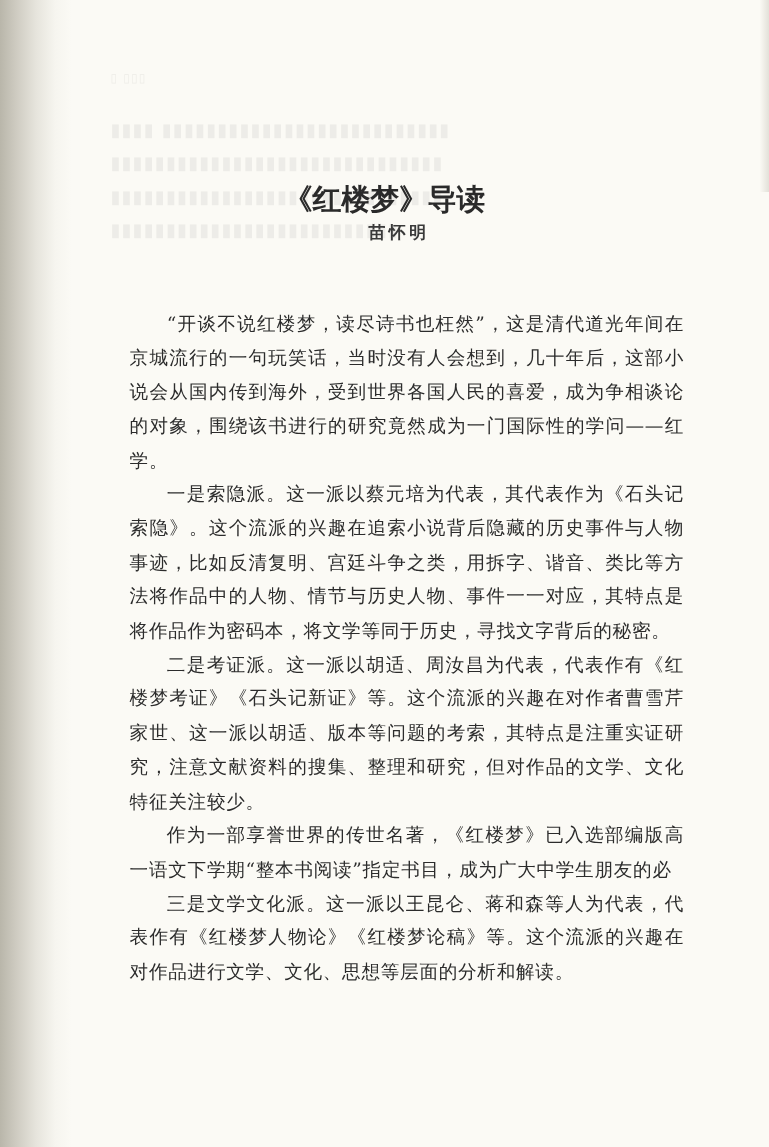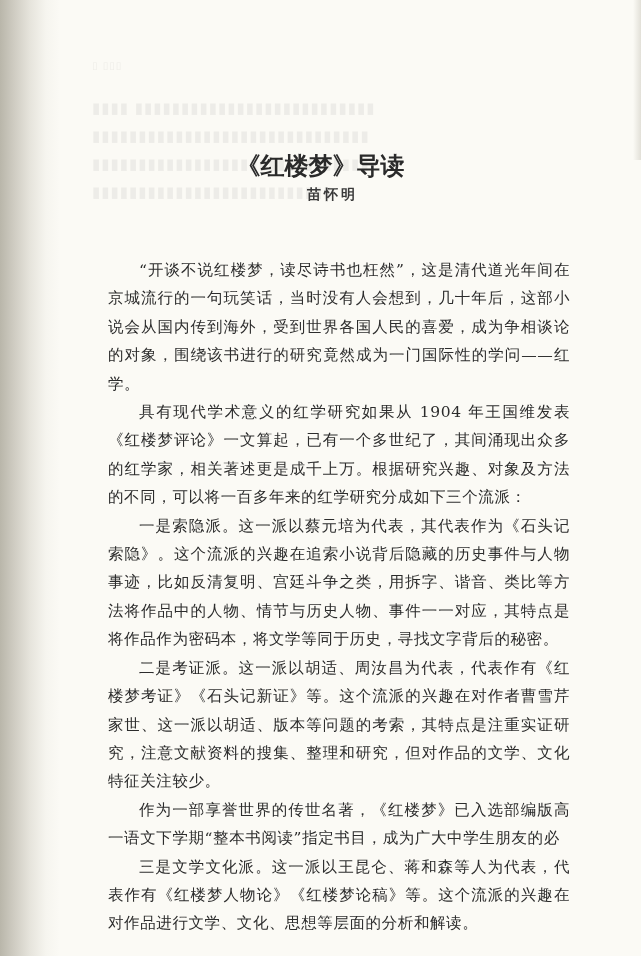--- a/index.html
+++ b/index.html
@@ -107,19 +107,18 @@
       ▮▮▮▮▮▮▮▮▮▮▮▮▮▮▮▮▮▮▮▮▮▮▮▮▮▮▮▮▮▮<br>
       ▮▮▮▮▮▮▮▮▮▮▮▮▮▮▮▮▮▮▮▮▮▮▮▮▮▮
     </div>
   </div>
 
   <div class="title">《红楼梦》导读</div>
   <div class="author">苗怀明</div>
 
   <div class="body-text">
     <p class="para">“开谈不说红楼梦，读尽诗书也枉然”，这是清代道光年间在京城流行的一句玩笑话，当时没有人会想到，几十年后，这部小说会从国内传到海外，受到世界各国人民的喜爱，成为争相谈论的对象，围绕该书进行的研究竟然成为一门国际性的学问——红学。</p>
-    <p class="para">具有现代学术意义的红学研究如果从 1904 年王国维发表《红楼梦评论》一文算起，已有一个多世纪了，其间涌现出众多的红学家，相关著述更是成千上万。根据研究兴趣、对象及方法的不同，可以将一百多年来的红学研究分成如下三个流派：</p>
     <p class="para">一是索隐派。这一派以蔡元培为代表，其代表作为《石头记索隐》。这个流派的兴趣在追索小说背后隐藏的历史事件与人物事迹，比如反清复明、宫廷斗争之类，用拆字、谐音、类比等方法将作品中的人物、情节与历史人物、事件一一对应，其特点是将作品作为密码本，将文学等同于历史，寻找文字背后的秘密。</p>
     <p class="para">二是考证派。这一派以胡适、周汝昌为代表，代表作有《红楼梦考证》《石头记新证》等。这个流派的兴趣在对作者曹雪芹家世、这一派以胡适、版本等问题的考索，其特点是注重实证研究，注意文献资料的搜集、整理和研究，但对作品的文学、文化特征关注较少。</p>
     <p class="para">作为一部享誉世界的传世名著，《红楼梦》已入选部编版高一语文下学期“整本书阅读”指定书目，成为广大中学生朋友的必</p>
     <p class="para">三是文学文化派。这一派以王昆仑、蒋和森等人为代表，代表作有《红楼梦人物论》《红楼梦论稿》等。这个流派的兴趣在对作品进行文学、文化、思想等层面的分析和解读。</p>
   </div>
 </div>
 
 </body></html>

